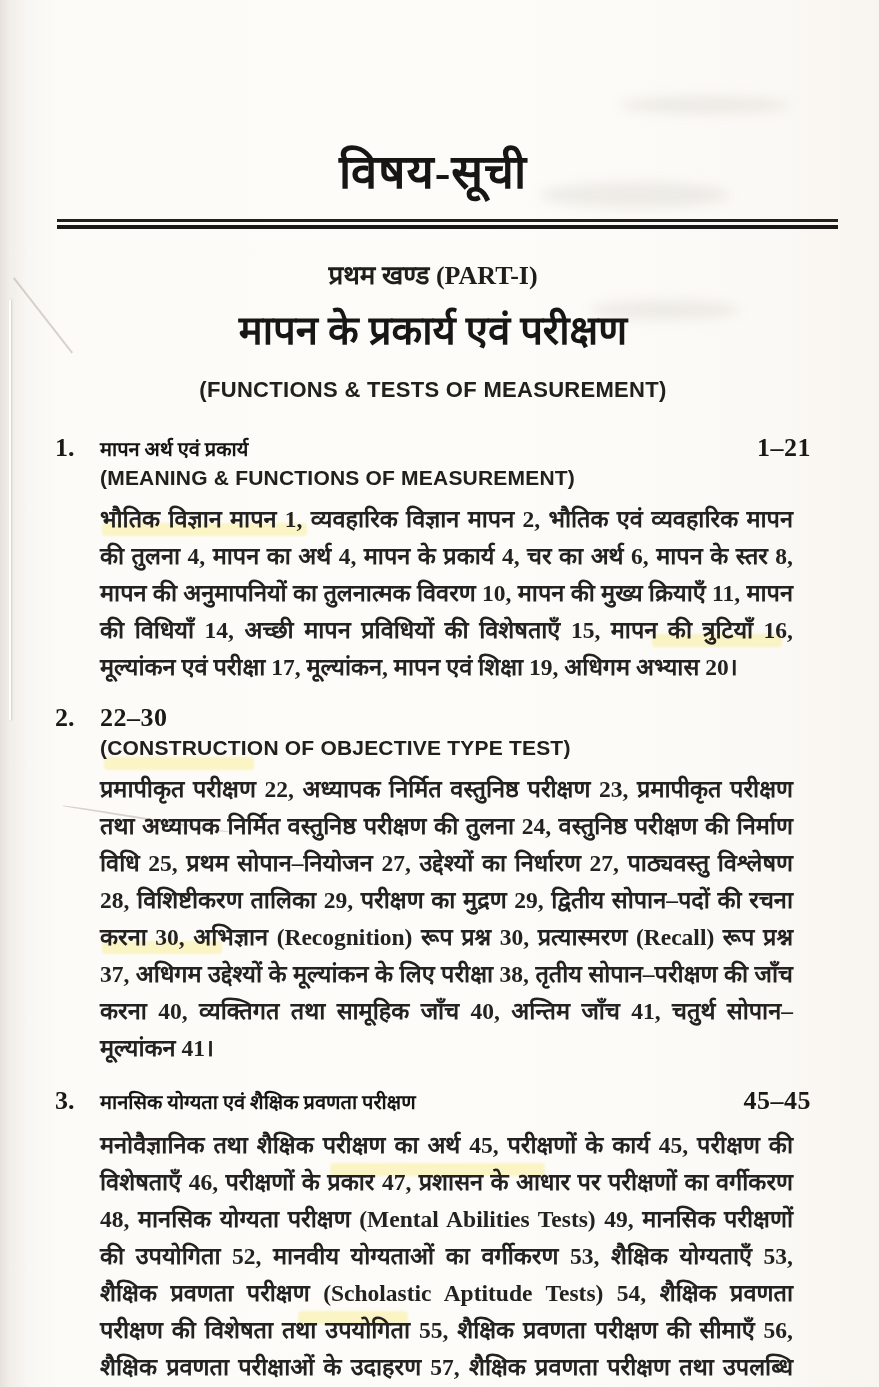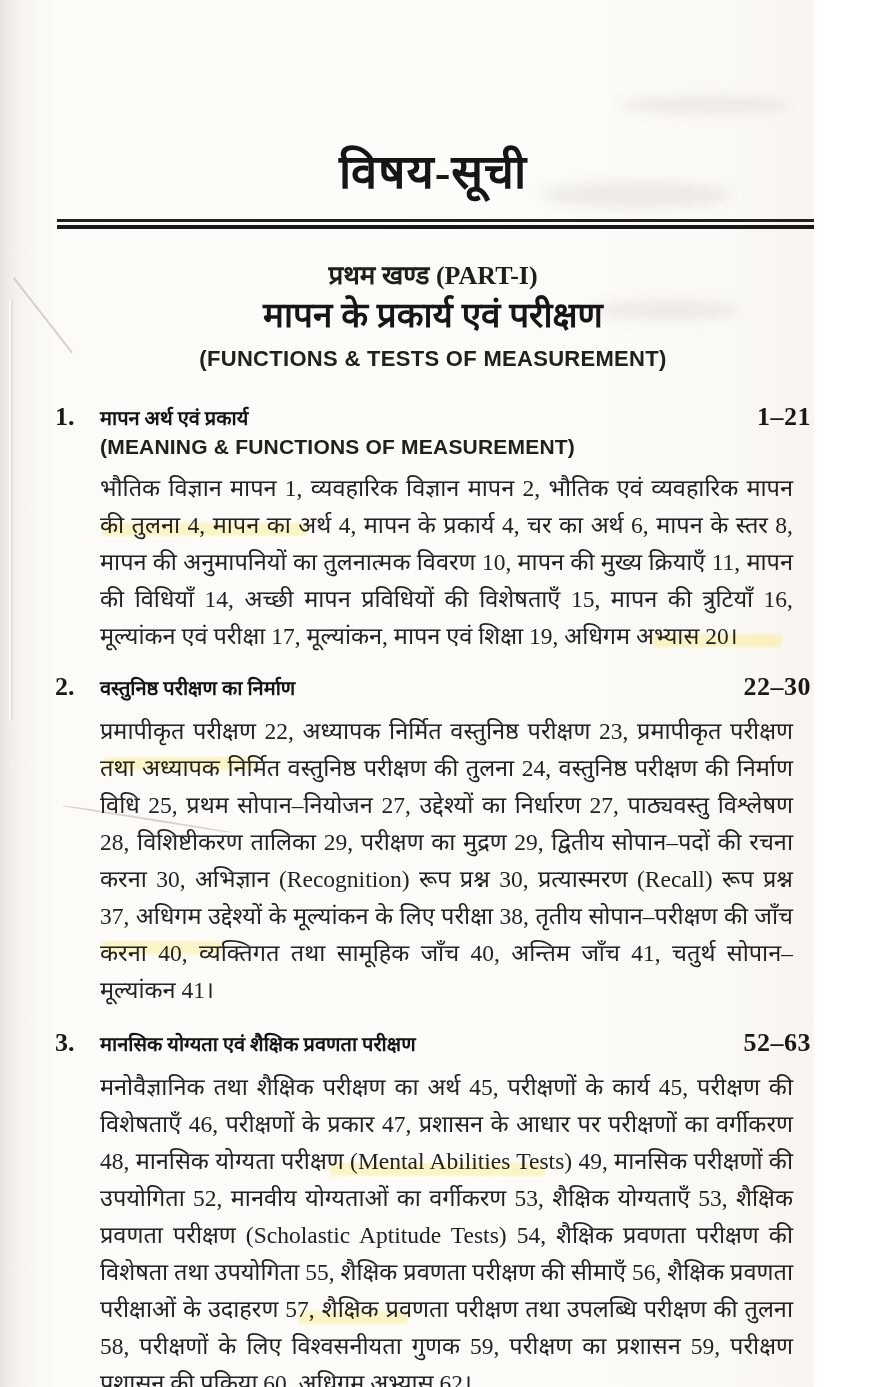--- a/index.html
+++ b/index.html
@@ -3,21 +3,21 @@
 <meta charset="utf-8">
 <style>
   html, body { margin: 0; padding: 0; }
   body {
     width: 879px;
     background: #ffffff;
     font-family: "Liberation Serif", "DejaVu Serif", serif;
   }
   .page {
     position: relative;
-    width: 814px;
+    width: 879px;
     height: 1387px;
     overflow: hidden;
     color: #1f1d1a;
     background:
       linear-gradient(90deg,
         #e7e1dd 0px, #f2eeea 10px, #f9f7f3 28px,
         #fcfbf8 60px, #fdfcf9 55%, #fbf9f5 88%, #f8f5f0 100%);
   }
   
   .edge-line {
@@ -64,26 +64,26 @@
     height: 3px;
     border-top: 3px solid #23211e;
     border-bottom: 4px solid #1b1917;
   }
   .part-block { text-align: center; margin-top: 30px; }
   .part-heading {
     font-size: 26px; font-weight: 700; color: #201e1b;
     line-height: 1.3;
   }
   .part-title-hi {
-    margin-top: 0;
-    font-size: 35px; font-weight: 700; color: #181614;
+    margin-top: 12px;
+    font-size: 40px; font-weight: 700; color: #181614;
     line-height: 1.3;
   }
   .part-title-en {
-    margin-top: 8px;
+    margin-top: 20px;
     font-family: "Liberation Sans", "DejaVu Sans", sans-serif;
     font-size: 22px; font-weight: 700; color: #22201d;
     letter-spacing: 0.3px;
   }
 
   .chapter { margin-top: 30px; }
   .ch-head { display: flex; align-items: baseline; }
   .ch-num {
     flex: 0 0 45px;
     font-size: 26px; font-weight: 700; color: #1b1916;
@@ -103,20 +103,21 @@
     font-family: Liberation Sans, sans-serif;
     font-size: 21px; font-weight: 700; color: #22201d;
     letter-spacing: 0.2px;
   }
   .ch-summary {
     margin: 11px 18px 0 45px;
     font-size: 23.5px;
     line-height: 37px;
     text-align: justify;
     color: #242220;
+    font-weight: bold;
   }
   .chapter-2 { margin-top: 17px; }
   .chapter-3 { margin-top: 19px; }
 </style>
 </head>
 <body>
 
 <div class="page">
 
   <div class="edge-line"></div>
@@ -150,29 +151,29 @@
         <span class="ch-title">मापन अर्थ एवं प्रकार्य</span>
         <span class="ch-pages">1–21</span>
       </div>
       <div class="ch-en">(MEANING &amp; FUNCTIONS OF MEASUREMENT)</div>
       <p class="ch-summary">भौतिक विज्ञान मापन 1, व्यवहारिक विज्ञान मापन 2, भौतिक एवं व्यवहारिक मापन की तुलना 4, मापन का अर्थ 4, मापन के प्रकार्य 4, चर का अर्थ 6, मापन के स्तर 8, मापन की अनुमापनियों का तुलनात्मक विवरण 10, मापन की मुख्य क्रियाएँ 11, मापन की विधियाँ 14, अच्छी मापन प्रविधियों की विशेषताएँ 15, मापन की त्रुटियाँ 16, मूल्यांकन एवं परीक्षा 17, मूल्यांकन, मापन एवं शिक्षा 19, अधिगम अभ्यास 20।</p>
     </section>
 
     <section class="chapter chapter-2">
       <div class="ch-head">
         <span class="ch-num">2.</span>
-        <span class="ch-title">वस्तुनिष्ठ परीक्षण का निर्माण</span>
         <span class="ch-pages">22–30</span>
       </div>
+      <div class="ch-en">(CONSTRUCTION OF OBJECTIVE TYPE TEST)</div>
       <p class="ch-summary">प्रमापीकृत परीक्षण 22, अध्यापक निर्मित वस्तुनिष्ठ परीक्षण 23, प्रमापीकृत परीक्षण तथा अध्यापक निर्मित वस्तुनिष्ठ परीक्षण की तुलना 24, वस्तुनिष्ठ परीक्षण की निर्माण विधि 25, प्रथम सोपान–नियोजन 27, उद्देश्यों का निर्धारण 27, पाठ्यवस्तु विश्लेषण 28, विशिष्टीकरण तालिका 29, परीक्षण का मुद्रण 29, द्वितीय सोपान–पदों की रचना करना 30, अभिज्ञान (Recognition) रूप प्रश्न 30, प्रत्यास्मरण (Recall) रूप प्रश्न 37, अधिगम उद्देश्यों के मूल्यांकन के लिए परीक्षा 38, तृतीय सोपान–परीक्षण की जाँच करना 40, व्यक्तिगत तथा सामूहिक जाँच 40, अन्तिम जाँच 41, चतुर्थ सोपान–मूल्यांकन 41।</p>
     </section>
 
     <section class="chapter chapter-3">
       <div class="ch-head">
         <span class="ch-num">3.</span>
         <span class="ch-title">मानसिक योग्यता एवं शैक्षिक प्रवणता परीक्षण</span>
-        <span class="ch-pages">52–63</span>
+        <span class="ch-pages">45–45</span>
       </div>
       <p class="ch-summary">मनोवैज्ञानिक तथा शैक्षिक परीक्षण का अर्थ 45, परीक्षणों के कार्य 45, परीक्षण की विशेषताएँ 46, परीक्षणों के प्रकार 47, प्रशासन के आधार पर परीक्षणों का वर्गीकरण 48, मानसिक योग्यता परीक्षण (Mental Abilities Tests) 49, मानसिक परीक्षणों की उपयोगिता 52, मानवीय योग्यताओं का वर्गीकरण 53, शैक्षिक योग्यताएँ 53, शैक्षिक प्रवणता परीक्षण (Scholastic Aptitude Tests) 54, शैक्षिक प्रवणता परीक्षण की विशेषता तथा उपयोगिता 55, शैक्षिक प्रवणता परीक्षण की सीमाएँ 56, शैक्षिक प्रवणता परीक्षाओं के उदाहरण 57, शैक्षिक प्रवणता परीक्षण तथा उपलब्धि परीक्षण की तुलना 58, परीक्षणों के लिए विश्वसनीयता गुणक 59, परीक्षण का प्रशासन 59, परीक्षण प्रशासन की प्रक्रिया 60, अधिगम अभ्यास 62।</p>
     </section>
 
   </div>
 </div>
 
 </body></html>

